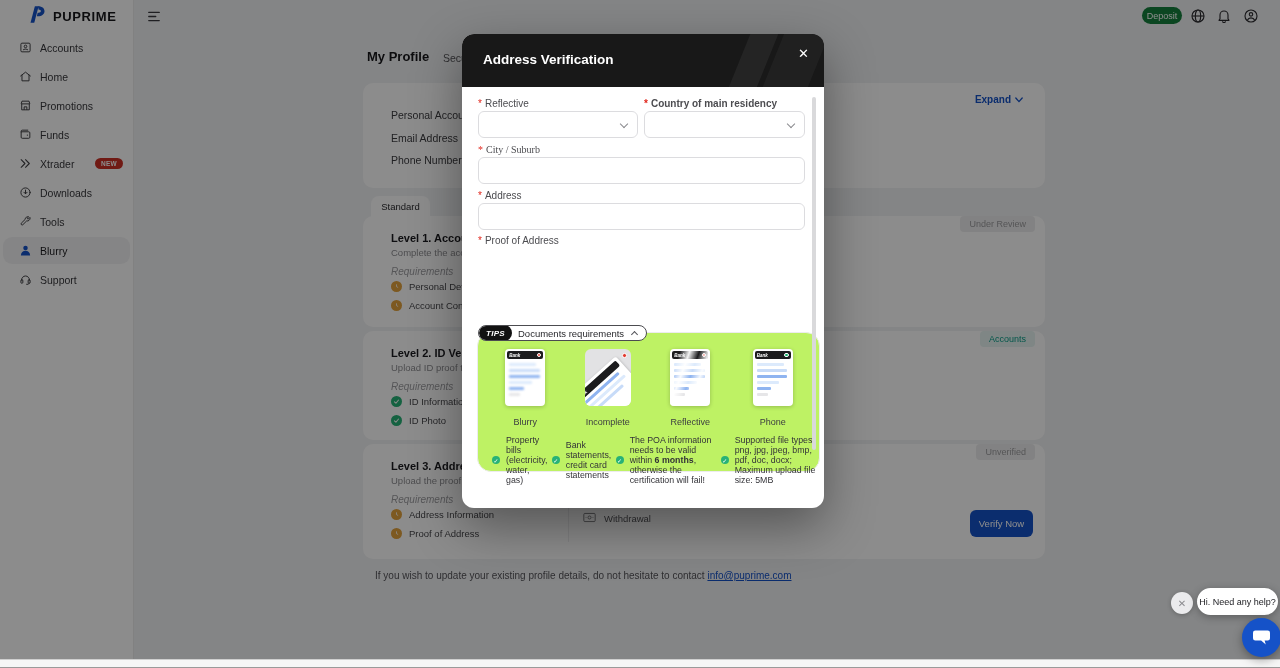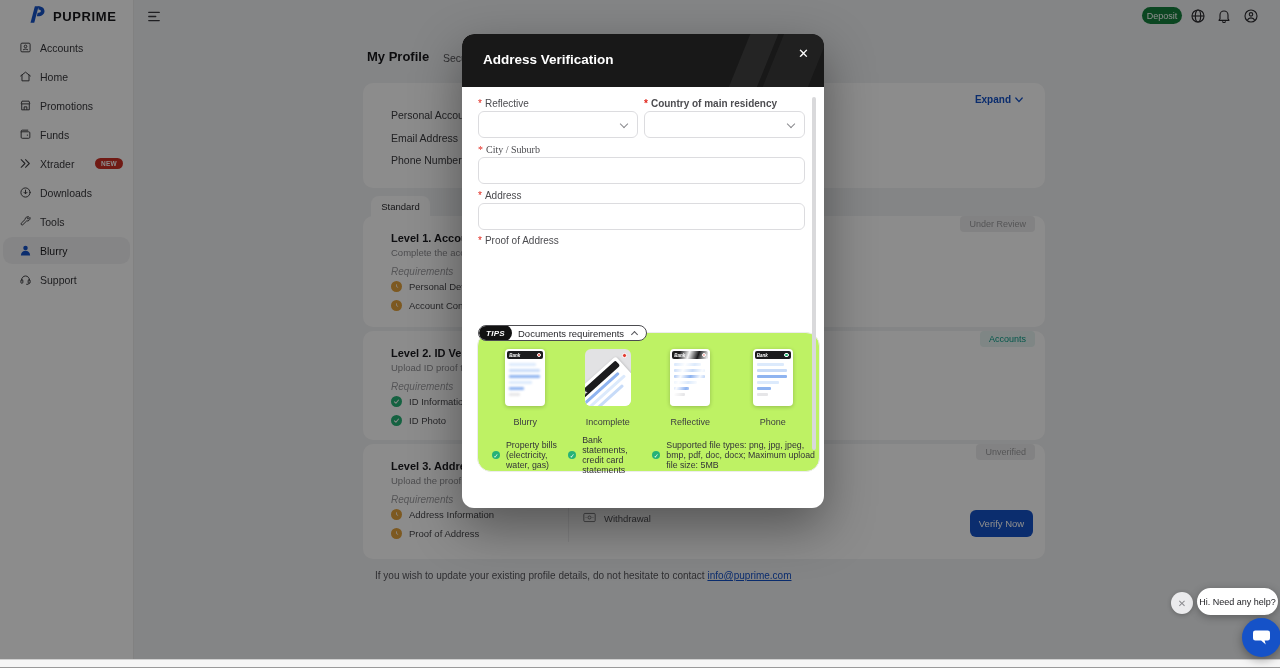--- a/index.html
+++ b/index.html
@@ -451,20 +451,24 @@
         <div class="bullet">
           <span class="b-check">✓</span>
           <span>Property bills (electricity, water, gas)</span>
         </div>
         <div class="bullet">
           <span class="b-check">✓</span>
           <span>Bank statements, credit card statements</span>
         </div>
         <div class="bullet">
           <span class="b-check">✓</span>
+          <span><span>The POA information needs to be valid within </span><b>6 months</b><span>, otherwise the certification will fail!</span></span>
+        </div>
+        <div class="bullet">
+          <span class="b-check">✓</span>
           <span>Supported file types: png, jpg, jpeg, bmp, pdf, doc, docx; Maximum upload file size: 5MB</span>
         </div>
       </div>
     </div>
     <div class="tips-pill">
       <span class="tips-badge">TIPS</span>
       <span class="tips-title">Documents requirements</span>
       <span class="chev-up"></span>
     </div>
 

